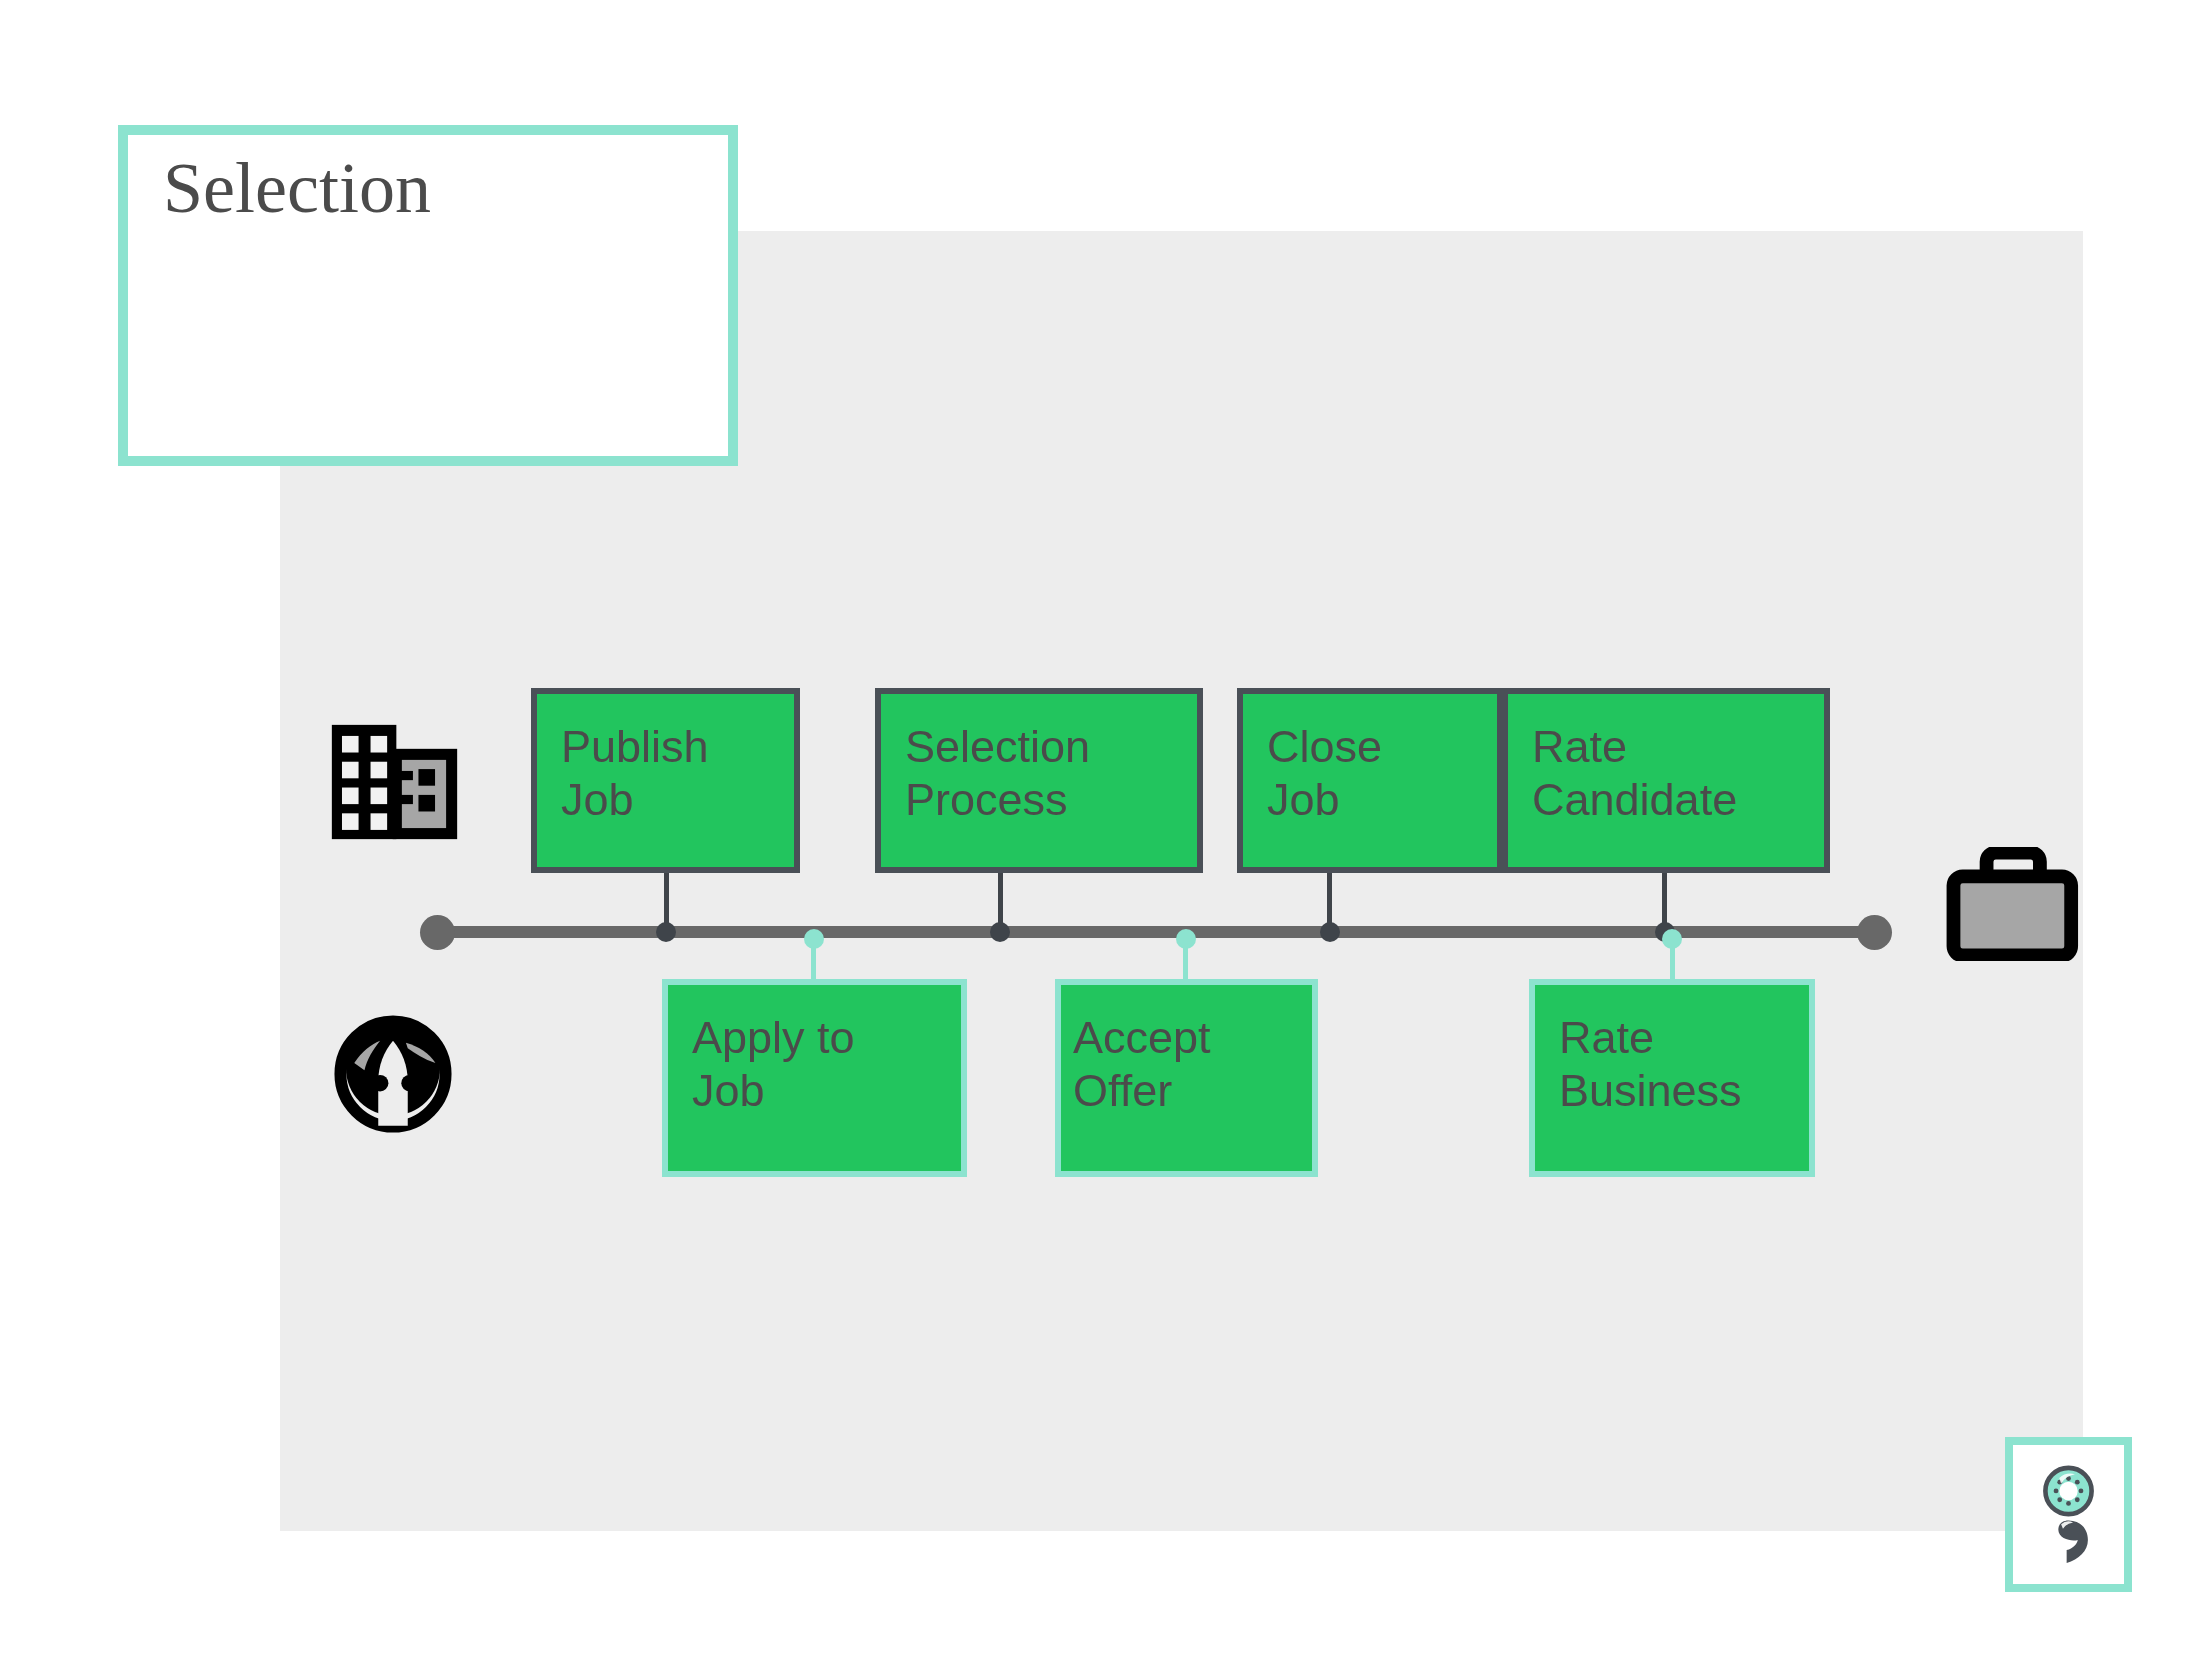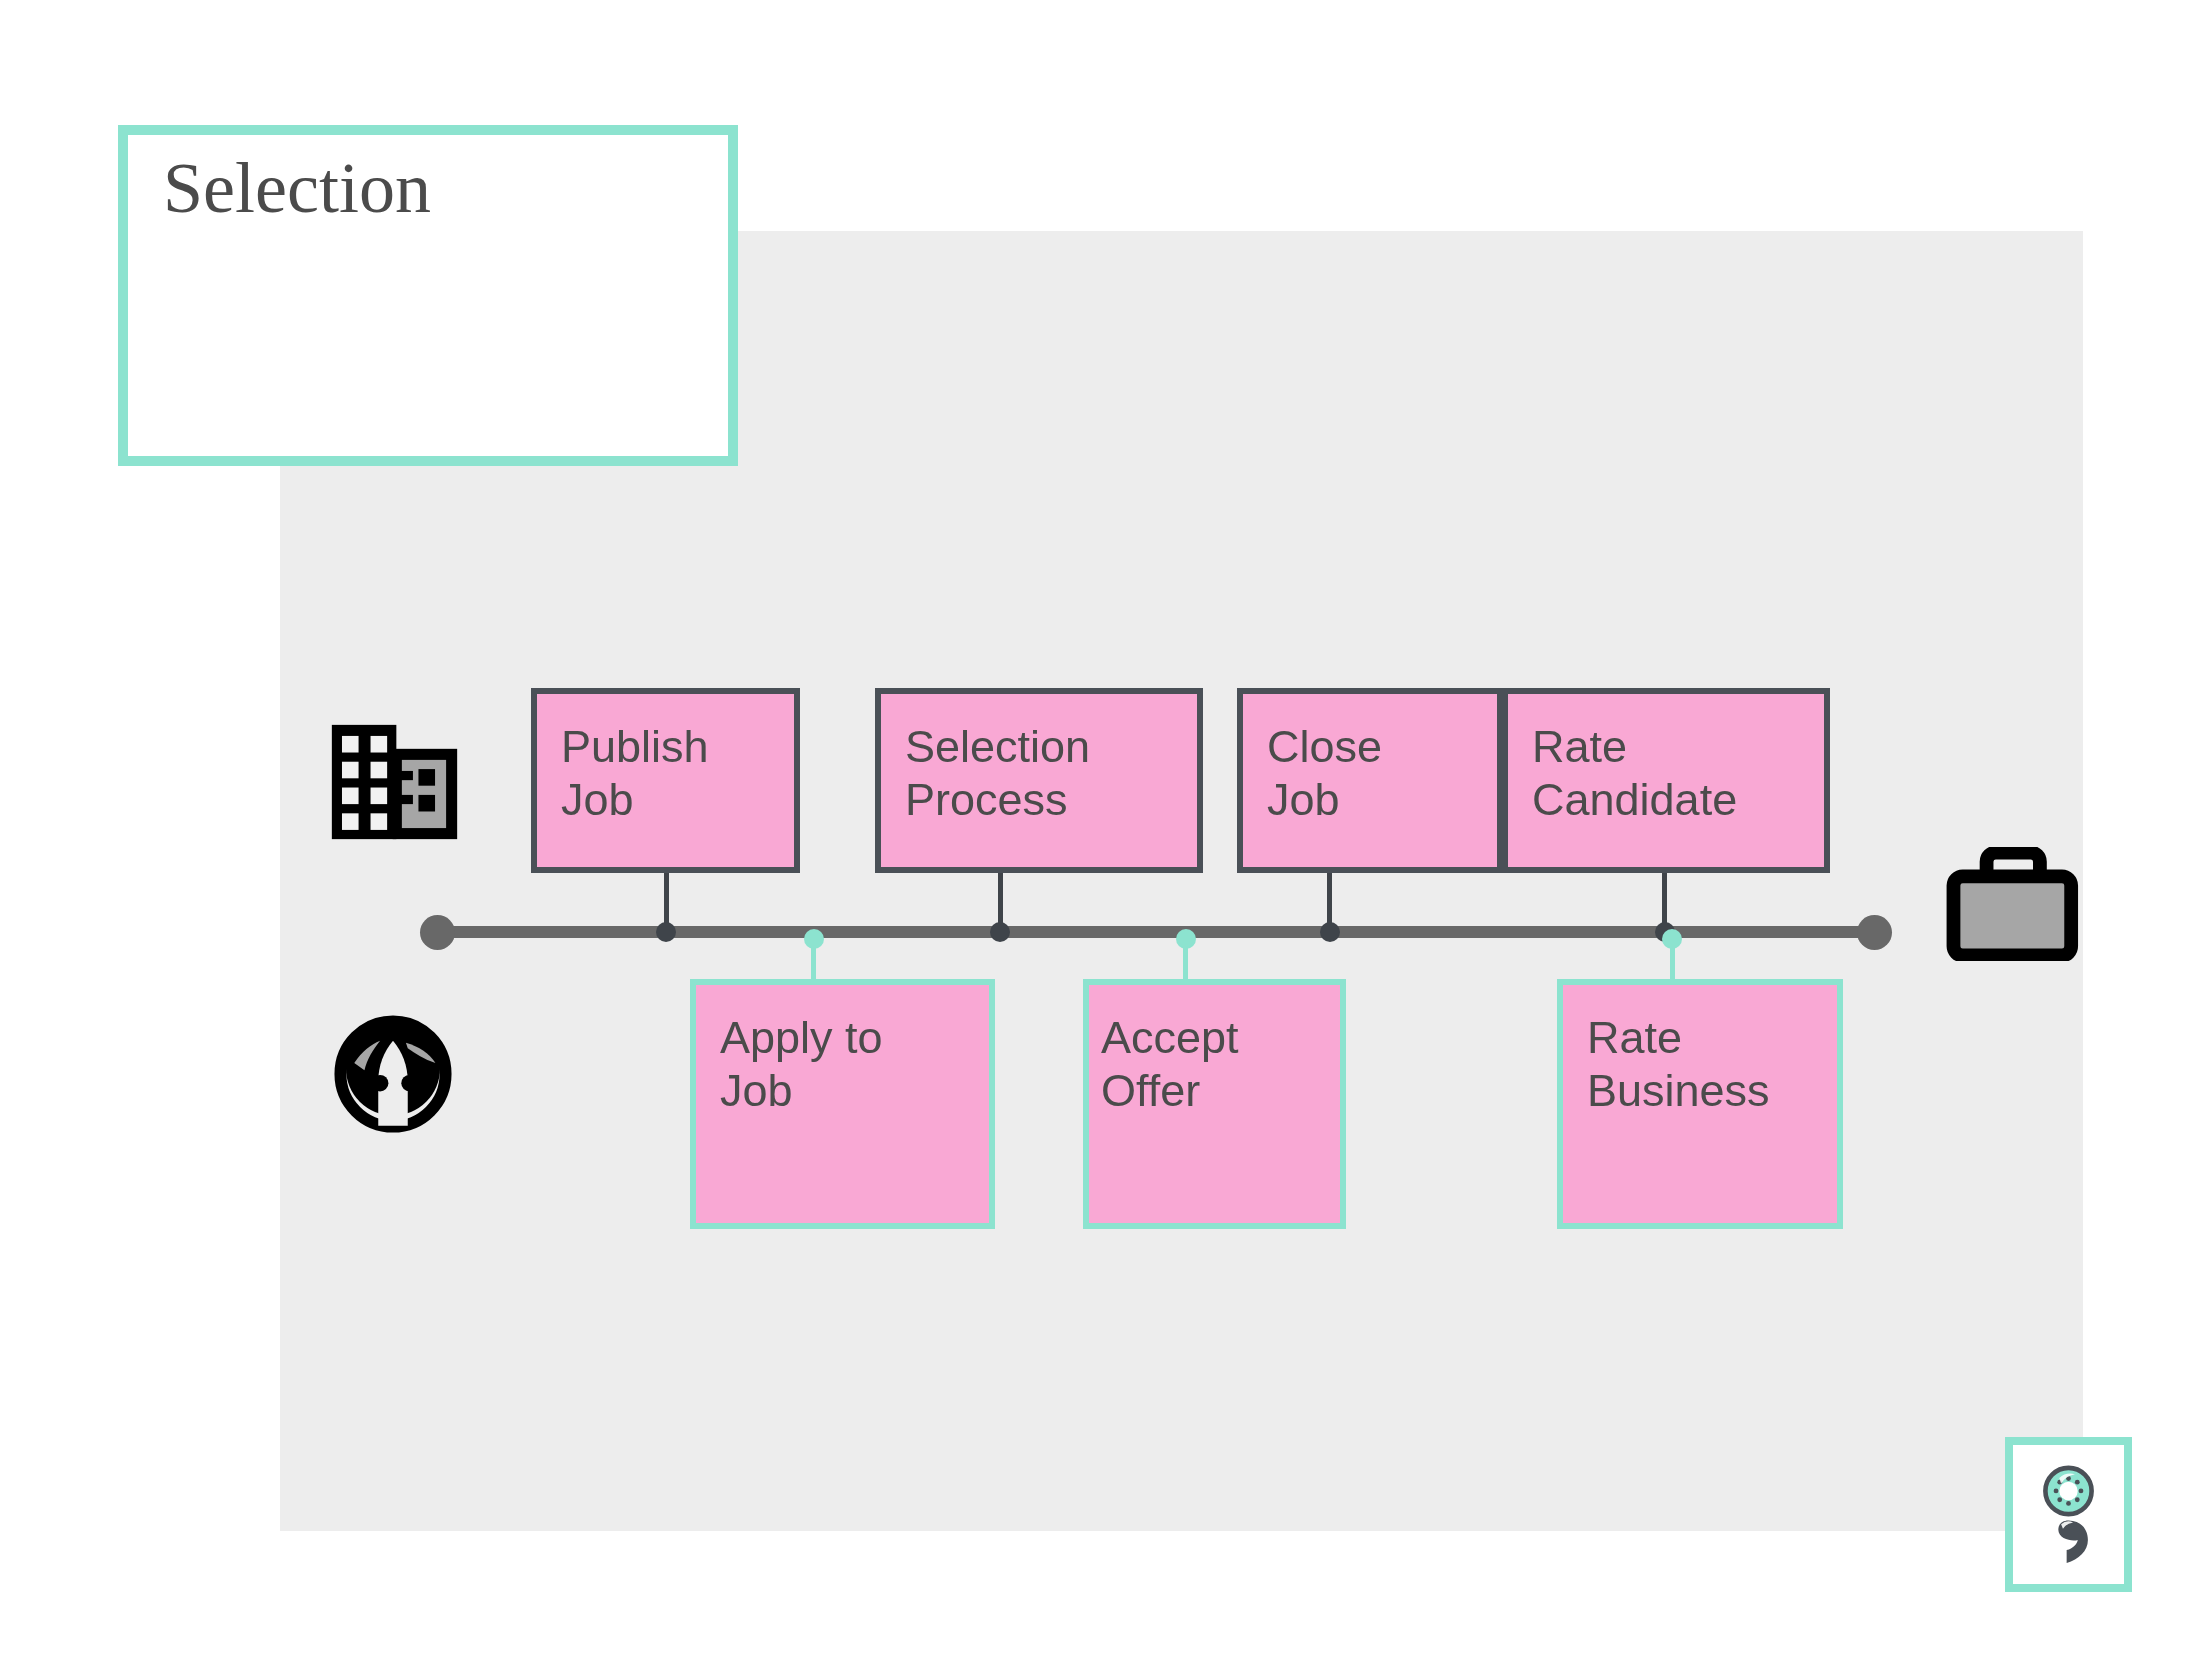--- a/index.html
+++ b/index.html
@@ -108,33 +108,32 @@
     width: 4.6px;
     background: #8ce3cf;
     top: 932px;
     height: 48px;
   }
 
   
   .step-box {
     position: absolute;
     box-sizing: border-box;
-    background: #f9a8d4;
+    background: #22c55e;
     padding: 26px 0 0 24px;
   }
   .step-box.top {
     border: 6.5px solid #4a5057;
     top: 688px;
     height: 185px;
   }
   .step-box.bottom {
     border: 6.5px solid #8ce3cf;
     top: 979px;
-    height: 250px;
-    margin-left: 28px;
+    height: 198px;
   }
   .step-label {
     font-family: "Liberation Sans", sans-serif;
     font-size: 45px;
     line-height: 1.18;
     color: #4b4b4b;
     white-space: pre-line;
     text-align: left;
   }
 

